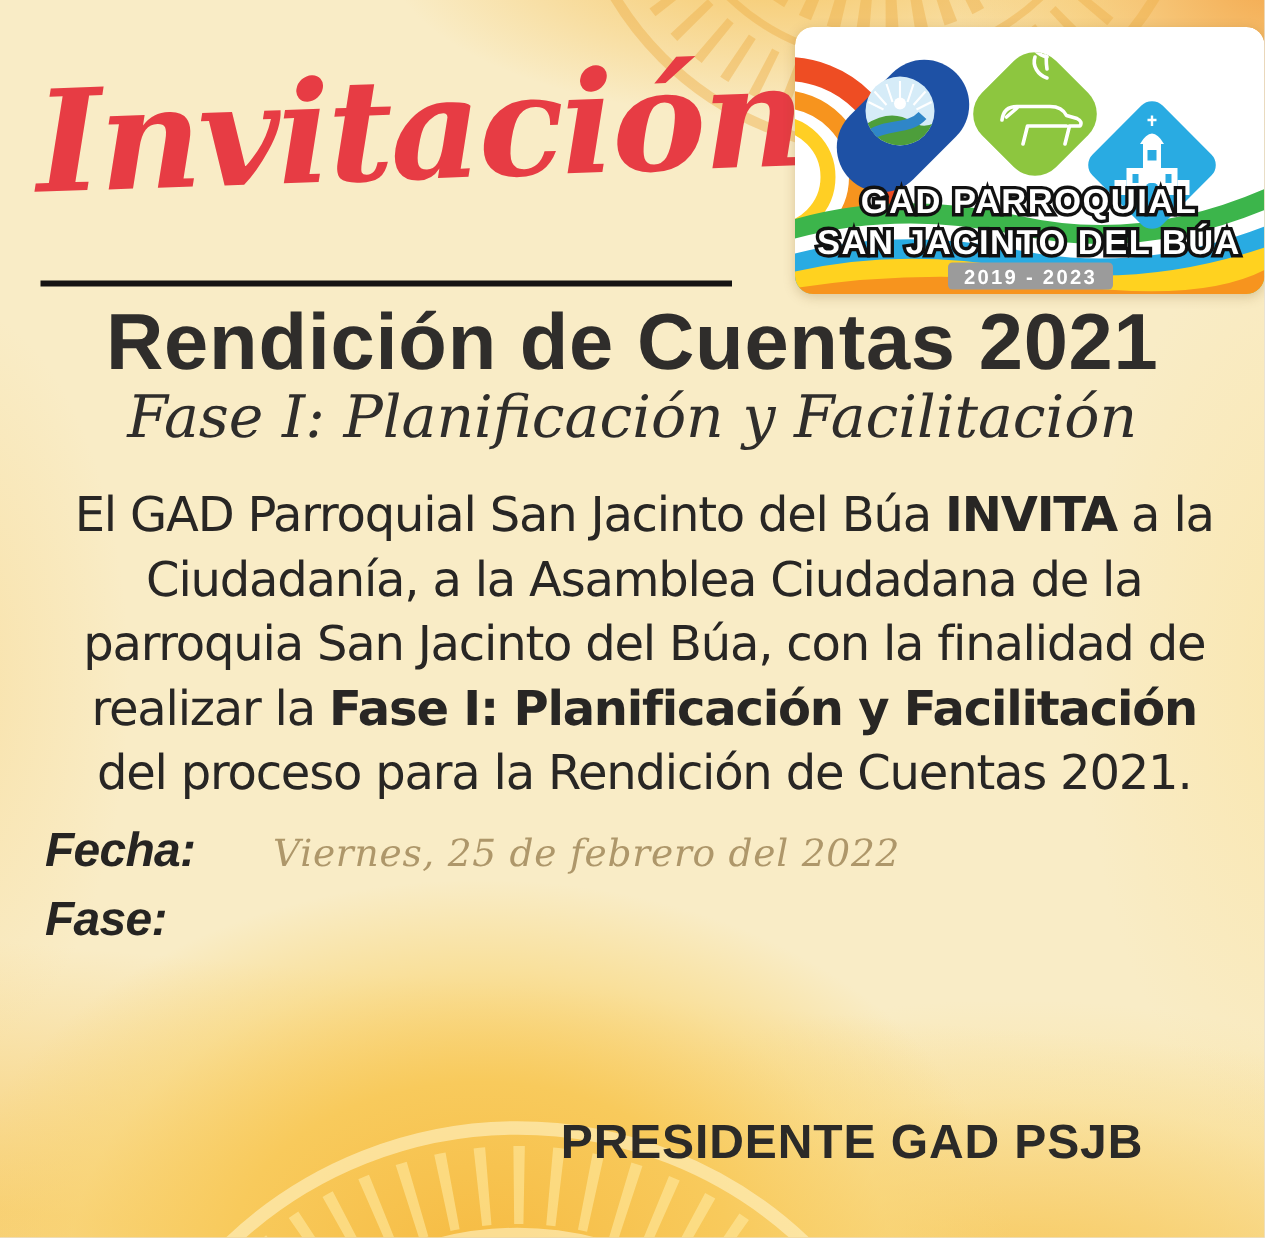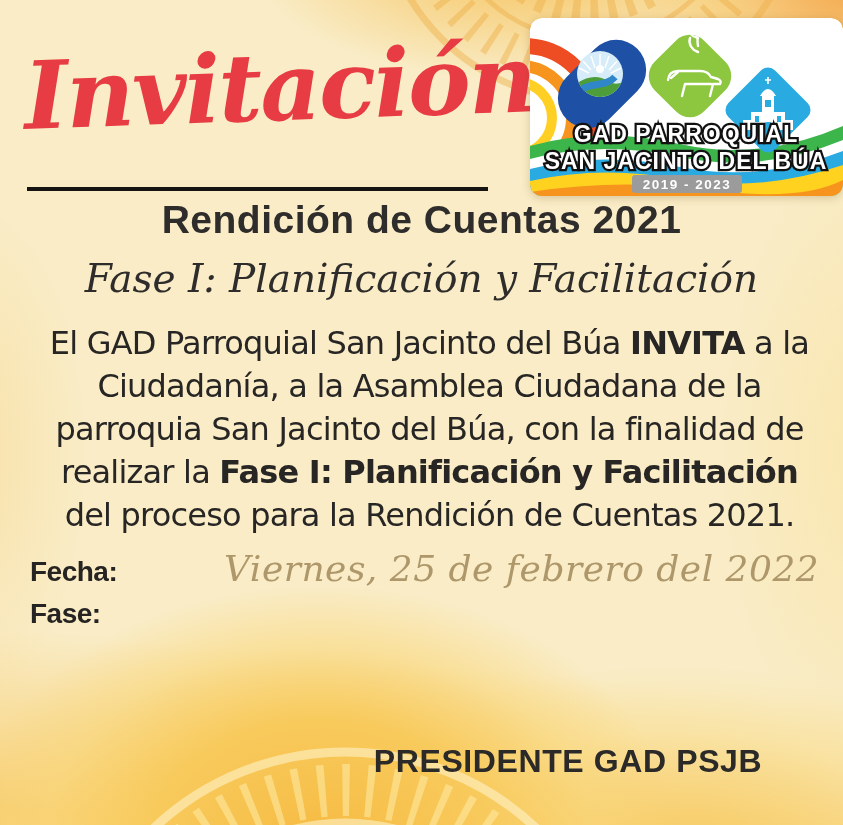--- a/index.html
+++ b/index.html
@@ -18,40 +18,40 @@
   }
   .deco{position:absolute;pointer-events:none;}
   .invitacion{
     position:absolute;left:24px;top:36px;font-family:"DejaVu Serif",serif;
     font-style:italic;font-weight:bold;font-size:94px;line-height:1.1;
     color:#e73c44;transform:rotate(-2deg);letter-spacing:-2px;
   }
   .rule{position:absolute;left:27px;top:187px;width:461px;height:4px;background:#161413;}
   .title{
     position:absolute;top:198px;left:0;width:100%;text-align:center;
-    font-size:39px;font-weight:bold;letter-spacing:0.5px;color:#2f2d2b;
+    font-size:53px;font-weight:bold;letter-spacing:0.5px;color:#2f2d2b;
   }
   .subtitle{
     position:absolute;top:256px;left:0;width:100%;text-align:center;
     font-family:"DejaVu Serif",serif;font-style:italic;font-size:39px;color:#2f2d2b;
   }
   .body-text{
     position:absolute;top:322px;left:18px;right:18px;text-align:center;
     font-family:"DejaVu Sans",sans-serif;font-size:32px;line-height:43px;
     letter-spacing:-0.8px;color:#282624;margin-left:16px;
   }
   .body-text .b{font-weight:bold;}
   .details{position:absolute;left:30px;top:548px;}
   .detail-row{display:flex;align-items:baseline;margin-bottom:9px;}
   .detail-label{
-    min-width:152px;font-size:28px;font-weight:bold;color:#262422;letter-spacing:-0.5px;
+    min-width:152px;font-size:32px;font-weight:bold;color:#262422;letter-spacing:-0.5px;font-style:italic;
   }
   .detail-value{
-    font-family:"DejaVu Serif",serif;font-style:italic;font-size:36px;color:#ae976a;
-    letter-spacing:0.5px;white-space:nowrap;margin-left:42px;
+    font-family:"DejaVu Serif",serif;font-style:italic;font-size:25px;color:#ae976a;
+    letter-spacing:0.5px;white-space:nowrap;
   }
   .detail-value.indent{padding-left:16px;}
   .signature{position:absolute;right:25px;top:738px;width:500px;text-align:center;color:#2b2a28;}
   .sig-name{font-size:27px;font-weight:bold;letter-spacing:-0.2px;}
   .sig-title{font-size:32px;font-weight:bold;letter-spacing:0.6px;margin-top:5px;}
   .logo-card{
     position:absolute;left:530px;top:18px;width:313px;height:178px;
     border-radius:12px;box-shadow:0 2px 8px rgba(120,80,20,0.25);
   }
   .logo-text{

